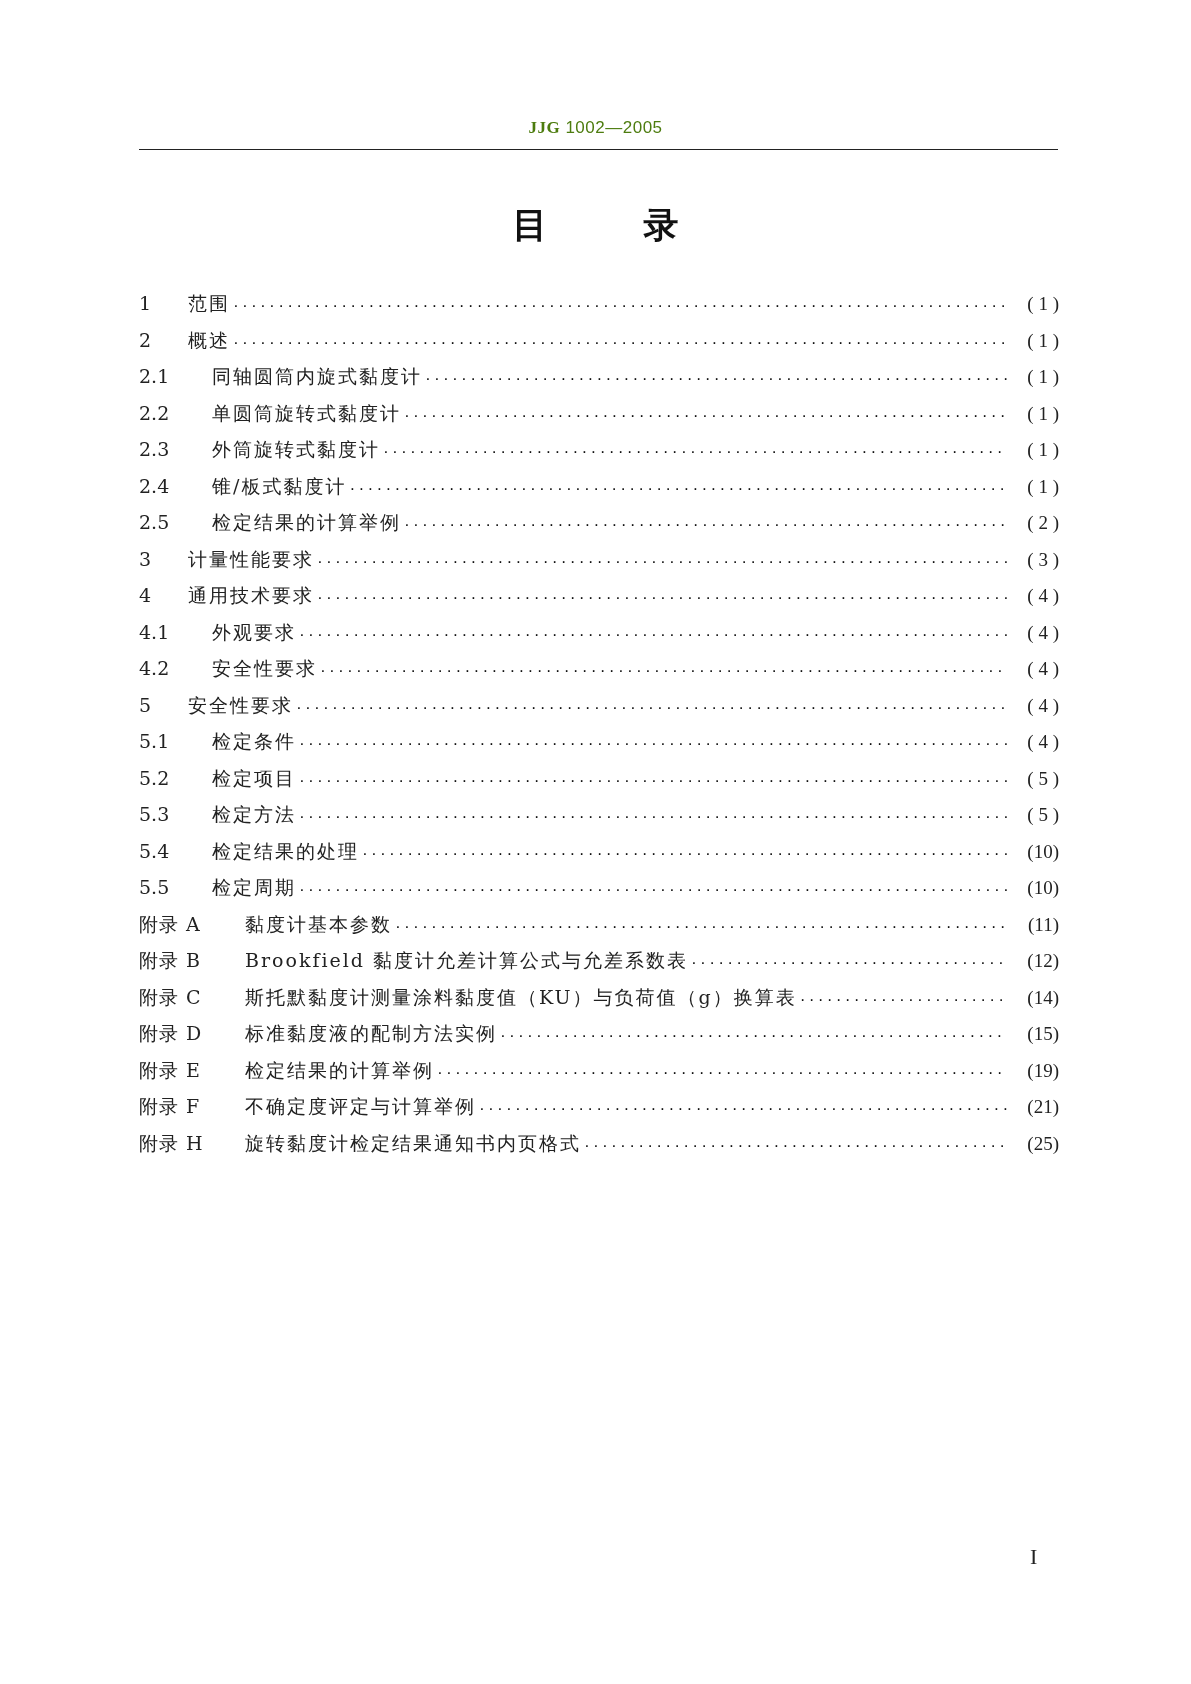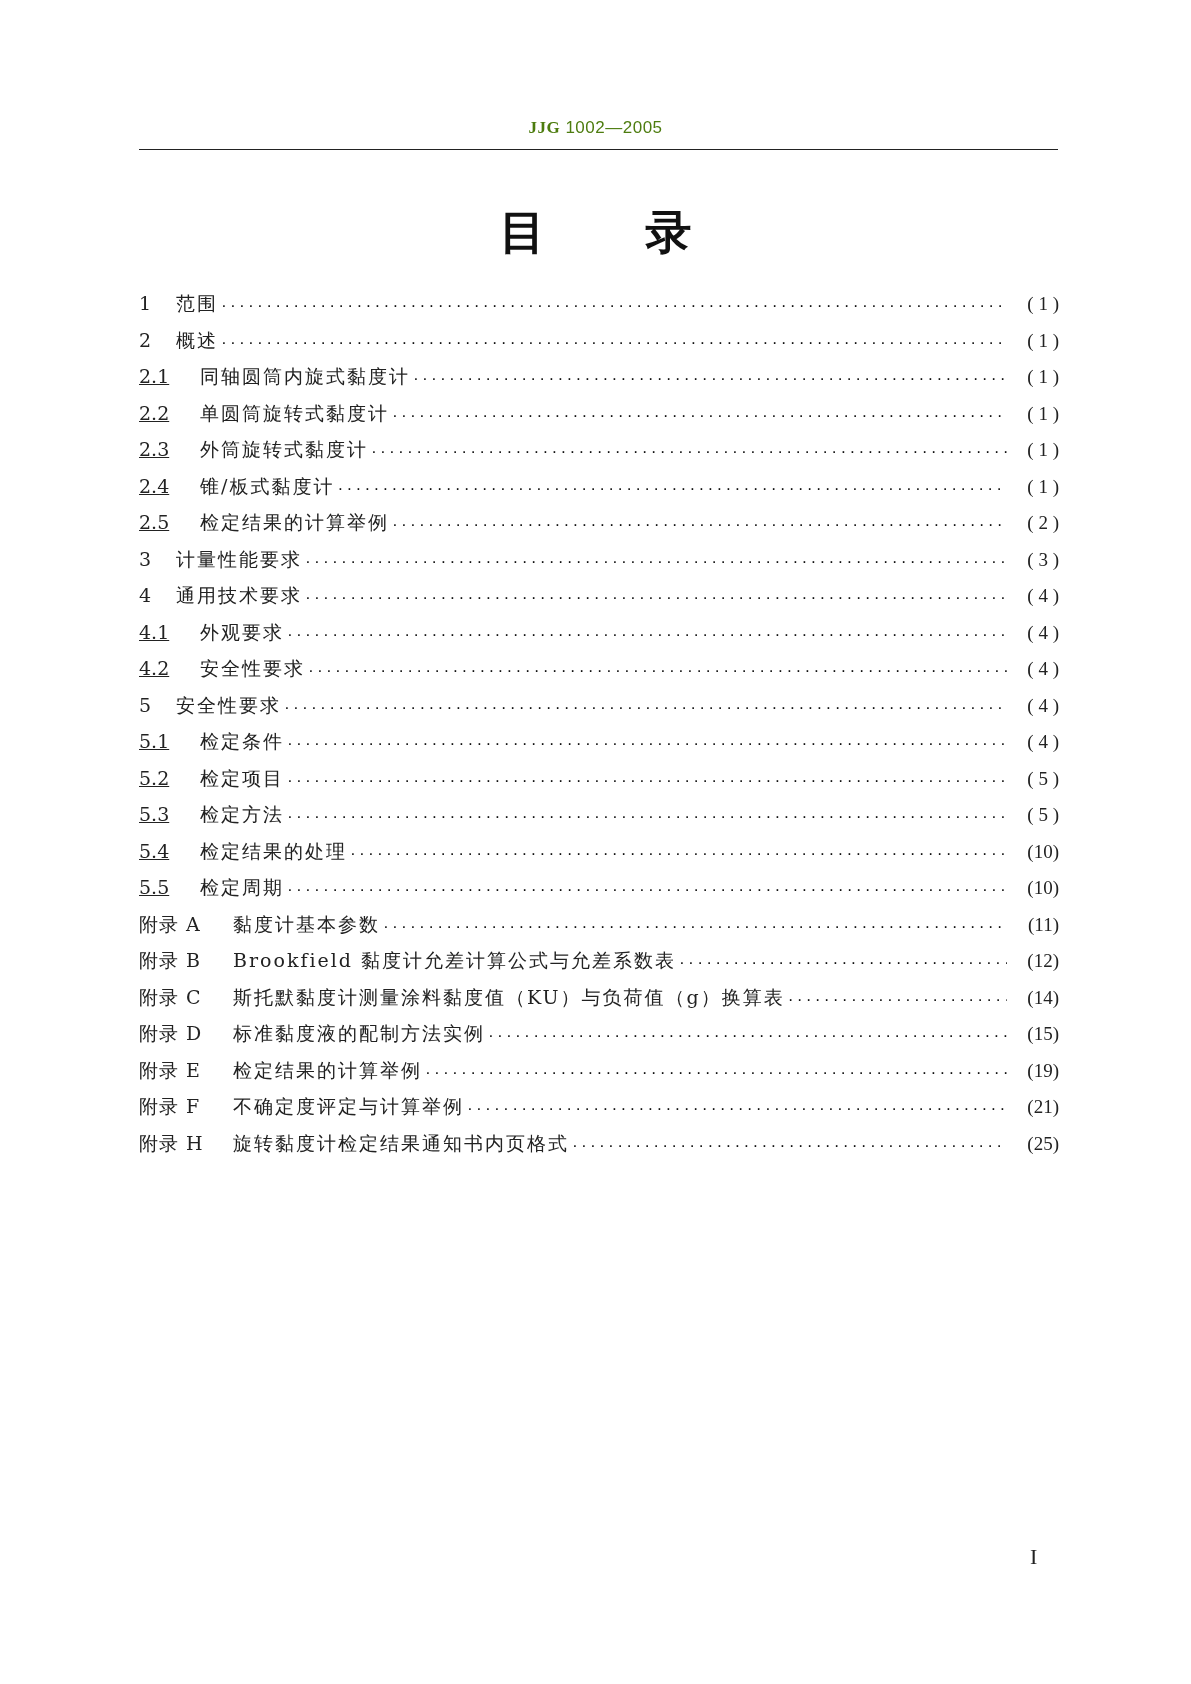--- a/index.html
+++ b/index.html
@@ -5,33 +5,33 @@
     html, body { margin: 0; padding: 0; background: #ffffff; }
     body { width: 1191px; height: 1684px; position: relative; overflow: hidden; color: #111; }
     .running-head {
       position: absolute; top: 118px; left: 0; width: 1191px; text-align: center;
       font-family: "Liberation Sans", sans-serif; font-size: 17px; color: #4d7c0f; letter-spacing: 0.5px;
     }
     .running-head .jjg { font-family: "Liberation Serif", serif; font-weight: bold; }
     .head-rule { position: absolute; top: 149px; left: 139px; width: 919px; height: 0; border-top: 1.5px solid #222; }
     .toc-title {
       position: absolute; top: 202px; left: 0; width: 1191px; text-align: center;
-      font-family: "DejaVu Sans", sans-serif; font-size: 46px; font-weight: bold; color: #111;
+      font-family: "DejaVu Sans", sans-serif; font-size: 35px; font-weight: bold; color: #111;
     }
     .toc-title span { display: inline-block; margin: 0 42px; }
     .toc { position: absolute; top: 291px; left: 139px; width: 920px; }
     .toc-row {
       display: flex; align-items: baseline; height: 36.5px;
       font-family: "DejaVu Serif", serif; font-size: 19px; color: #222;
     }
     .toc-row .num { flex: 0 0 auto; display: inline-block; }
     .toc-row.lvl1 .num { width: 37px; }
-    .toc-row.lvl2 .num { width: 61px; text-decoration: underline; }
+    .toc-row.lvl2 .num { width: 61px; }
     .toc-row.app .num { width: 94px; letter-spacing: 1px; }
-    .toc-row .label { flex: 0 0 auto; white-space: nowrap; letter-spacing: 2px; }
+    .toc-row .label { flex: 0 0 auto; white-space: nowrap; letter-spacing: 2px; margin-left: 12px; }
     .toc-row .leader {
       flex: 1 1 auto; overflow: hidden; white-space: nowrap; margin: 0 6px 0 2px;
       font-family: "DejaVu Sans Mono", monospace; font-size: 13px; letter-spacing: 1.2px; color: #111;
     }
     .toc-row .leader::before { content: "··························································································································································"; }
     .toc-row .page { flex: 0 0 46px; text-align: right; font-family: "Liberation Serif", serif; font-size: 19px; }
     .folio {
       position: absolute; top: 1544px; left: 1030px; font-family: "Liberation Serif", serif; font-size: 22px; color: #222;
     }
   </style>

